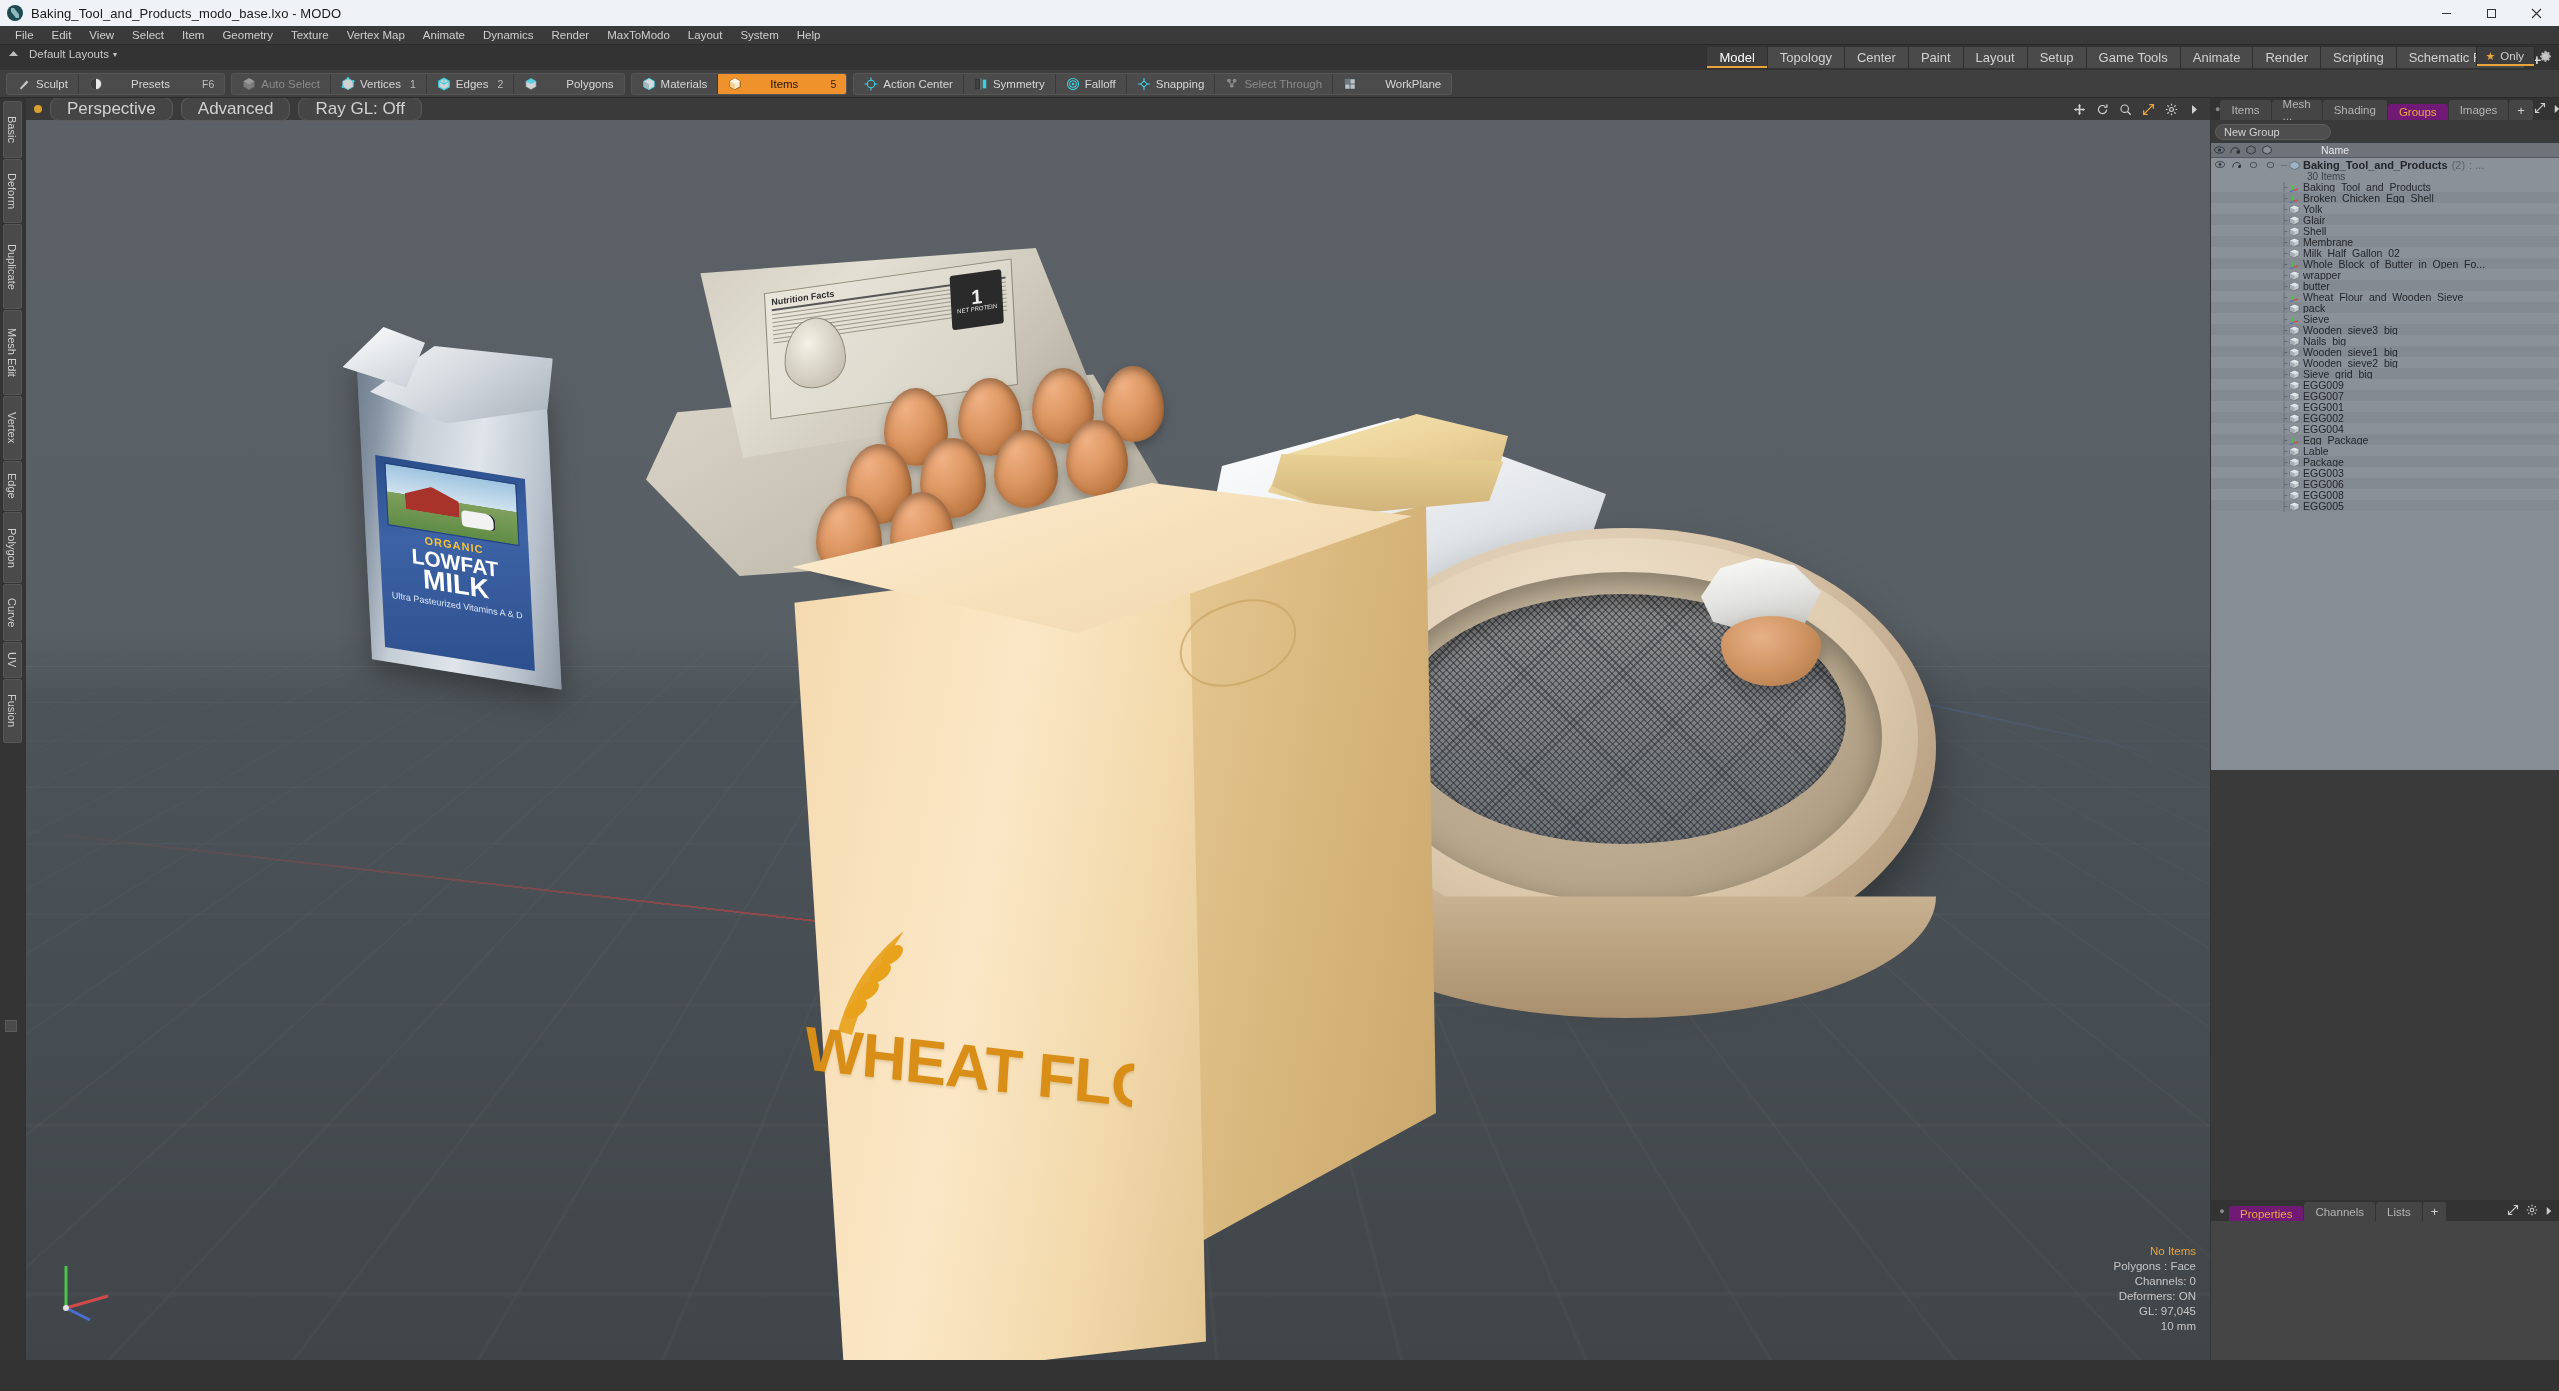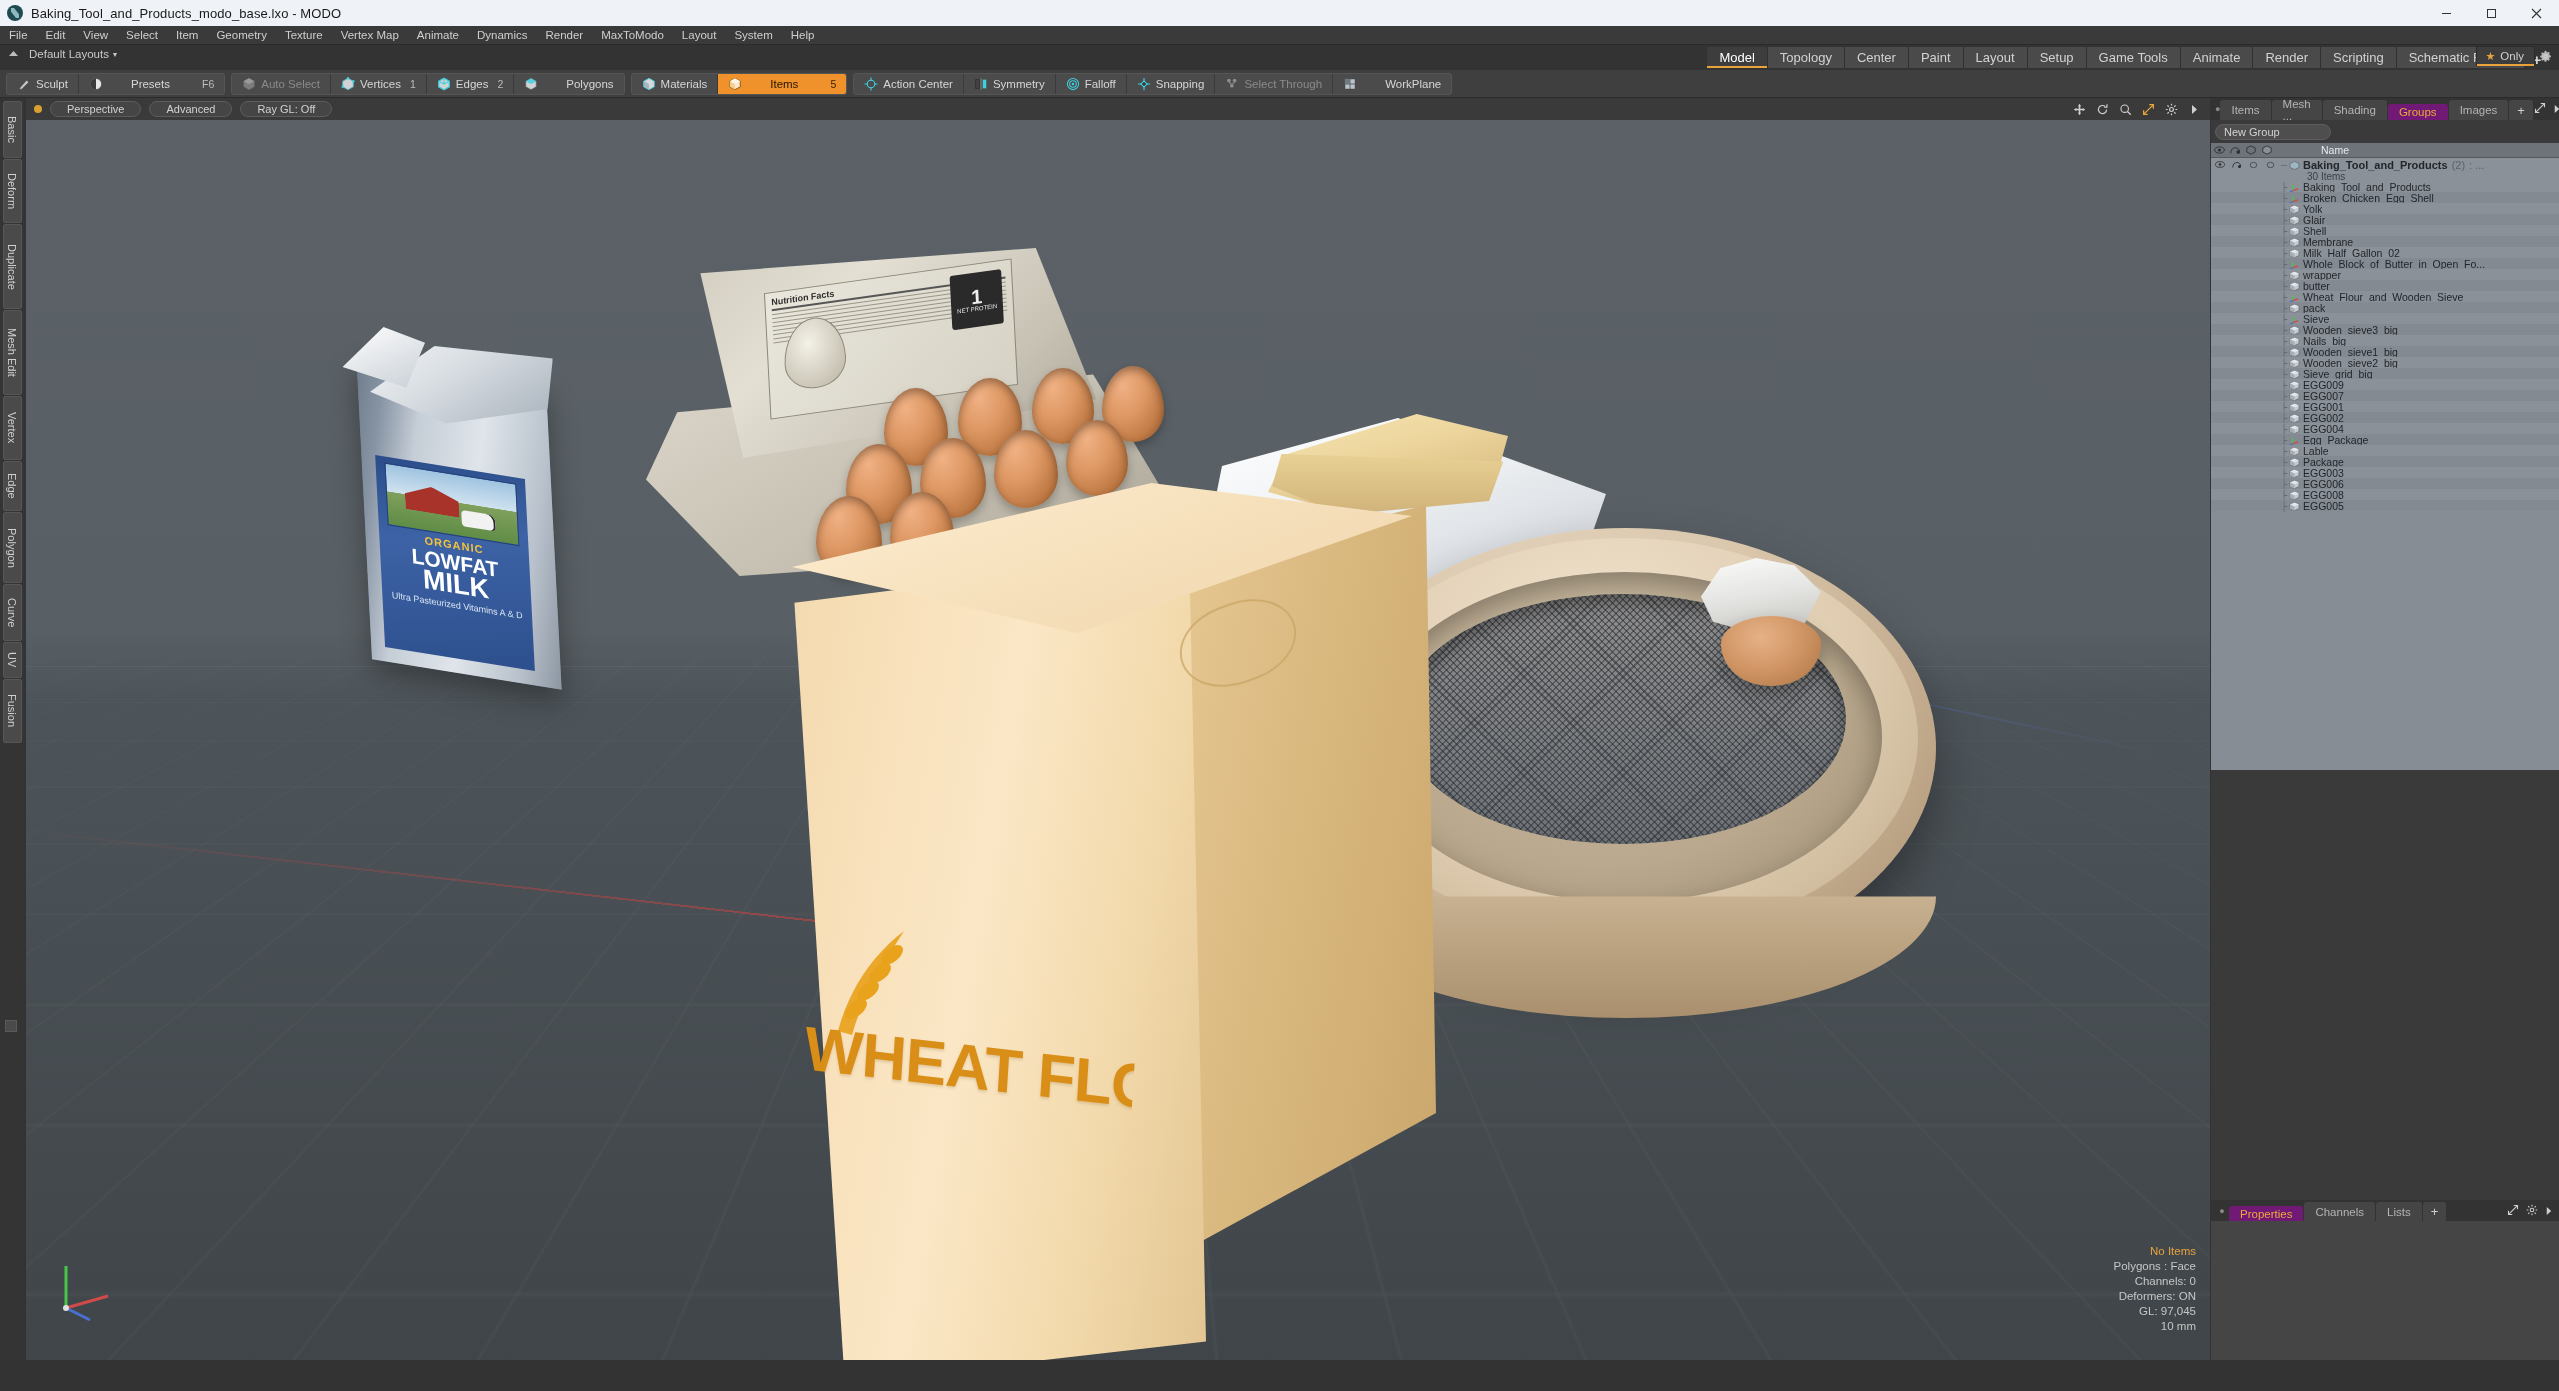--- a/index.html
+++ b/index.html
@@ -29,21 +29,21 @@
   .tb-controls { margin-left: auto; display: flex; height: 26px; }
   .tb-btn {
     width: 45px; height: 26px; display: flex; align-items: center; justify-content: center;
     color: #333; font-size: 12px;
   }
   .tb-btn svg { display:block; }
 
   
   .menubar {
     position: absolute; left: 0; top: 26px; width: 2559px; height: 19px;
-    background: #3a3a3a; display: flex; align-items: center; 
+    background: #3a3a3a; display: flex; align-items: center; padding-left: 6px;
     border-bottom: 1px solid #2a2a2a;
     text-align: center;
   }
   .menu-item {
     font-size: 11.5px; color: #cfcfcf; padding: 2px 9px; line-height: 13px; white-space: nowrap;
   }
 
   
   .layoutbar {
     position: absolute; left: 0; top: 45px; width: 2520px; height: 18px;
@@ -132,21 +132,21 @@
     background: linear-gradient(180deg, #5b6166 0%, #596065 42%, #4d5459 48%, #3f4549 100%);
     overflow: hidden;
   }
   .vp-header {
     position: absolute; left: 0; top: 0; width: 100%; height: 22px;
     background: #3a3a3a; display: flex; align-items: center; padding-left: 8px; gap: 8px;
     z-index: 6;
   }
   .vp-dot { width: 8px; height: 8px; border-radius: 50%; background: #d8a030; }
   .vp-pill {
-    font-size: 11px; color: #d2d2d2; padding: 1px 16px; border: 1px solid #5c5c5c;
+    font-size: 17px; color: #d2d2d2; padding: 1px 16px; border: 1px solid #5c5c5c;
     border-radius: 9px; background: #454545;
   }
   .vp-hdr-right { margin-left: auto; display: flex; align-items: center; gap: 9px; padding-right: 9px; }
   .vp-hdr-right .hico { width: 14px; height: 14px; color: #cccccc; display:flex;align-items:center;justify-content:center; }
 
   
   .horizon {
     position:absolute; left:0; top: 45%; width:100%; height: 1px; background: rgba(255,255,255,0.05);
   }
   .grid-floor {

